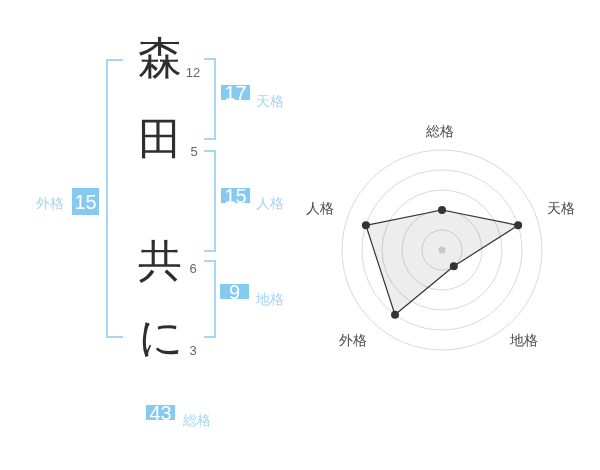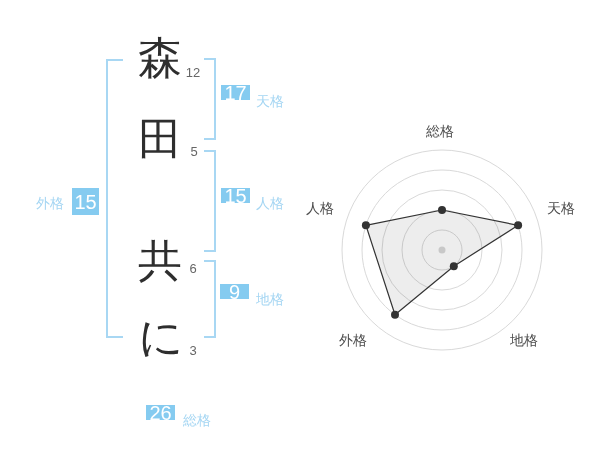--- a/index.html
+++ b/index.html
@@ -86,21 +86,21 @@
     <span>15</span>
   </div>
   <div class="abs ctr score-label" style="left:270px;top:203px;">人格</div>
 
   <div class="badge" style="left:220px;top:284px;">
     <span>9</span>
   </div>
   <div class="abs ctr score-label" style="left:270px;top:299px;">地格</div>
 
   <div class="badge" style="left:146px;top:405px;">
-    <span>26</span>
+    <span>43</span>
   </div>
   <div class="abs ctr score-label" style="left:197px;top:420px;">総格</div>
 
   <svg id="radar-svg" class="radar-svg" width="300" height="300" viewBox="0 0 300 300">
       <circle cx="150" cy="160" r="20" fill="none" stroke="#d9d9d9" stroke-width="1"></circle>
       <circle cx="150" cy="160" r="40" fill="none" stroke="#d9d9d9" stroke-width="1"></circle>
       <circle cx="150" cy="160" r="60" fill="none" stroke="#d9d9d9" stroke-width="1"></circle>
       <circle cx="150" cy="160" r="80" fill="none" stroke="#d9d9d9" stroke-width="1"></circle>
       <circle cx="150" cy="160" r="100" fill="none" stroke="#d9d9d9" stroke-width="1"></circle>
       <polygon points="150.0,120.0 226.1,135.3 161.8,176.2 103.0,224.7 73.9,135.3" fill="rgba(0,0,0,0.07)" stroke="#333333" stroke-width="1.2" stroke-linejoin="round"></polygon>

